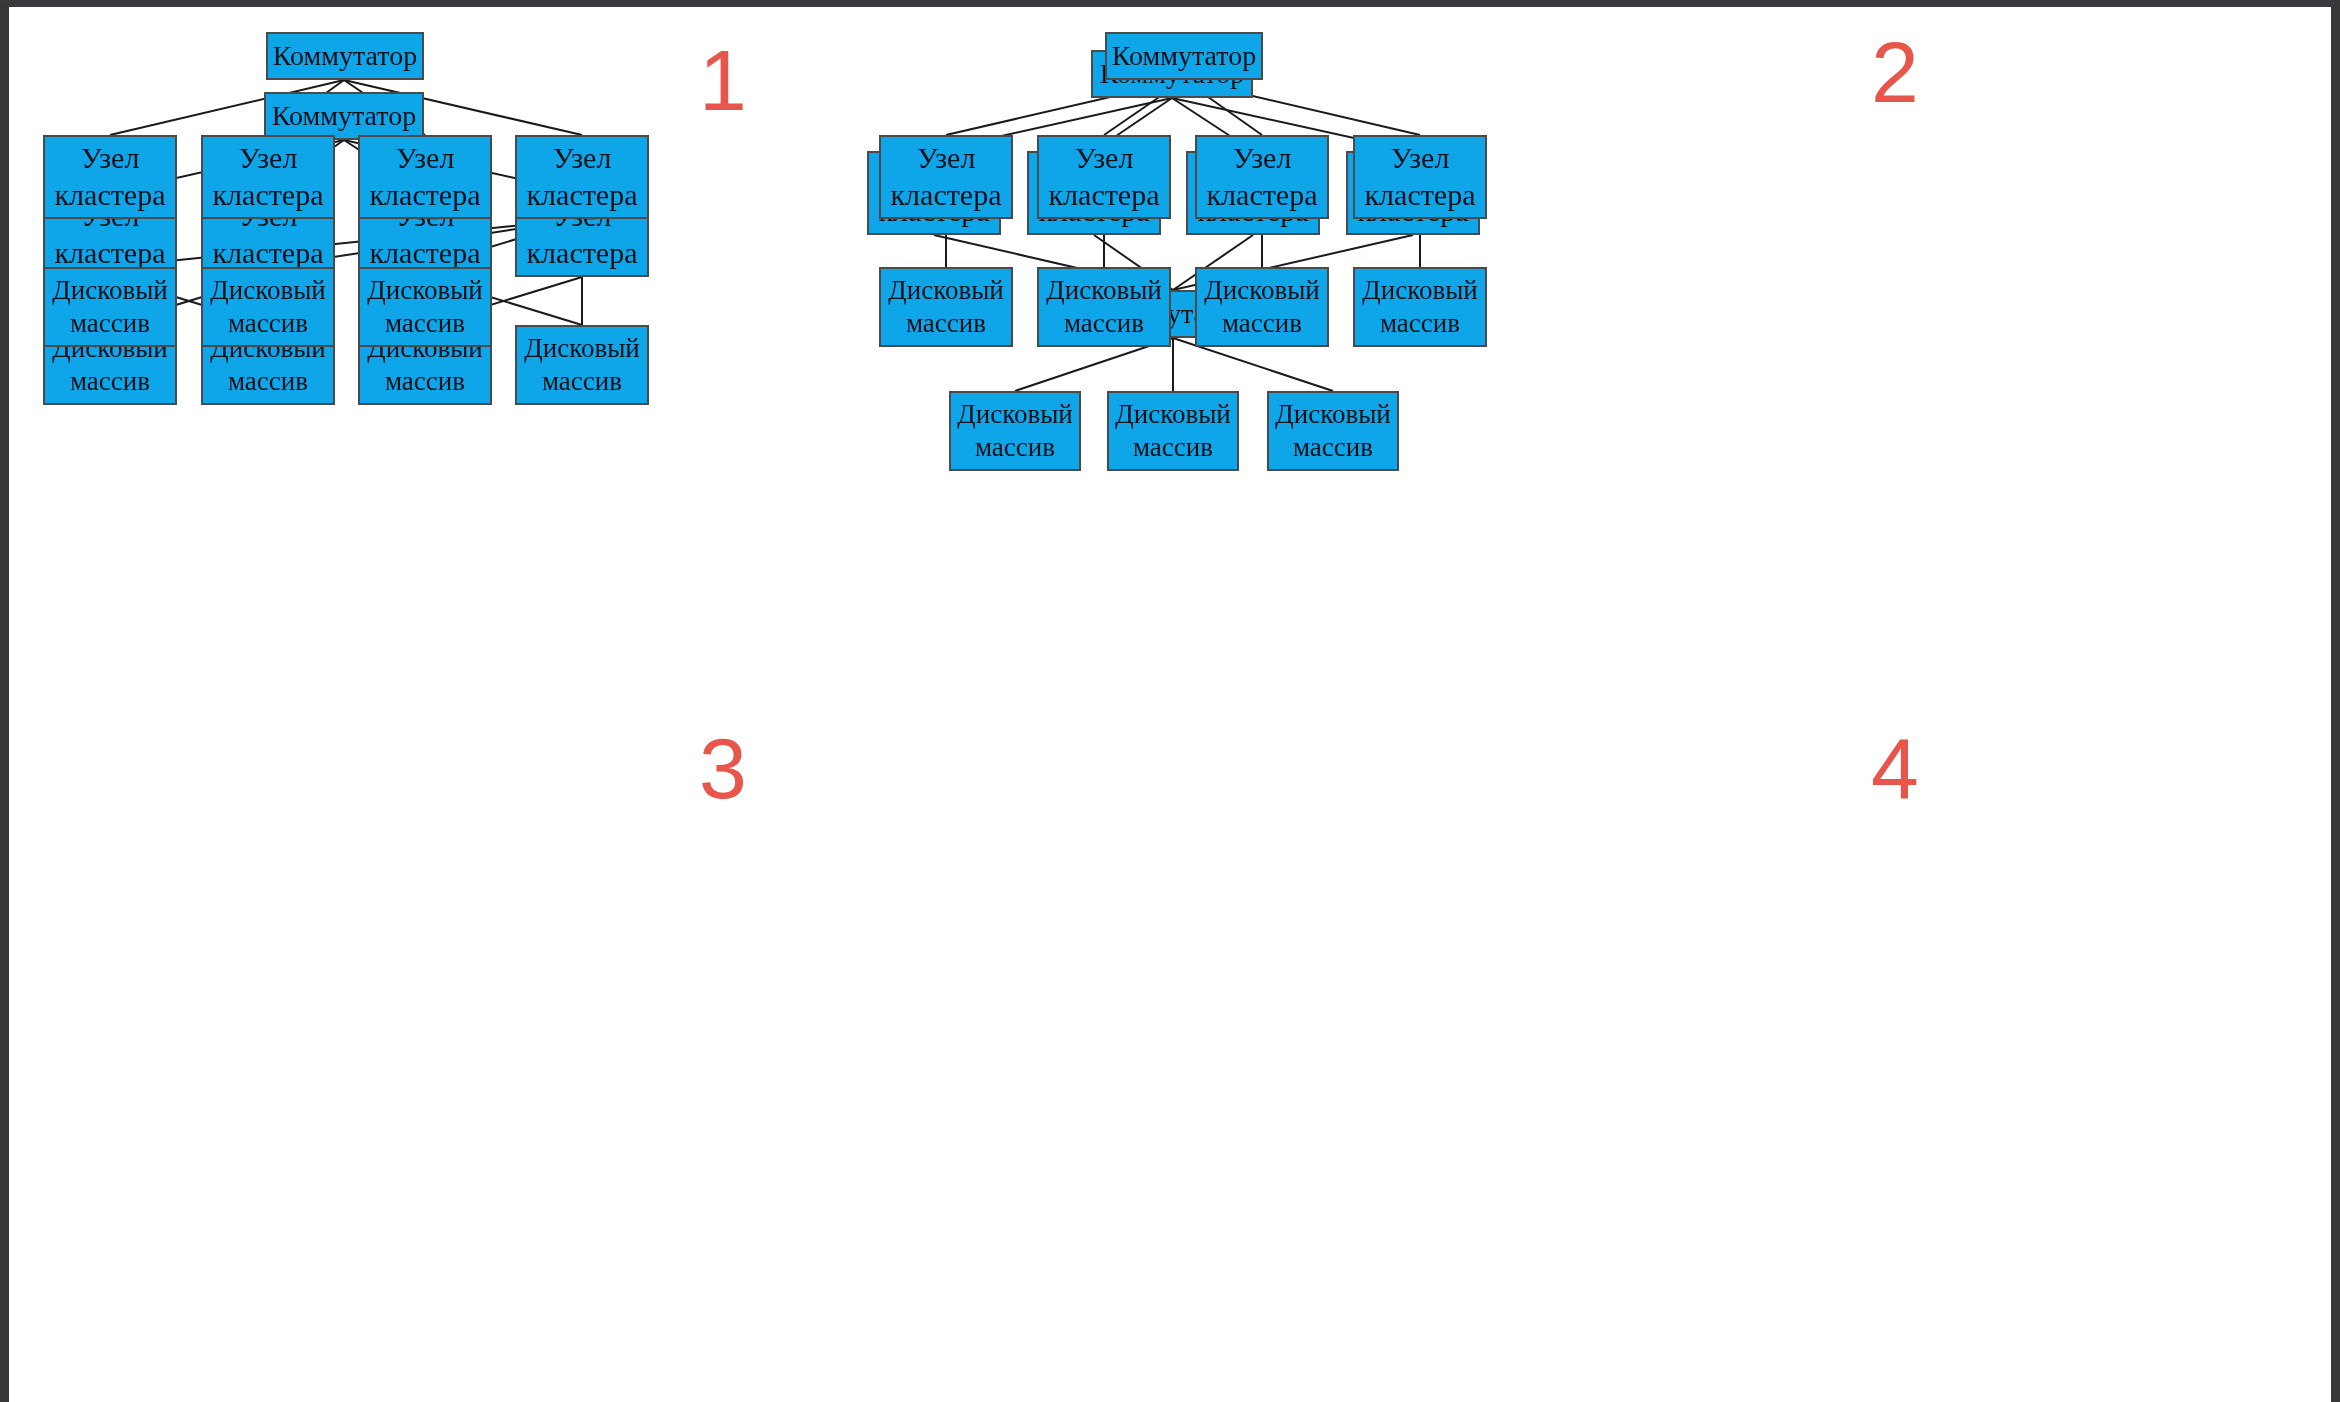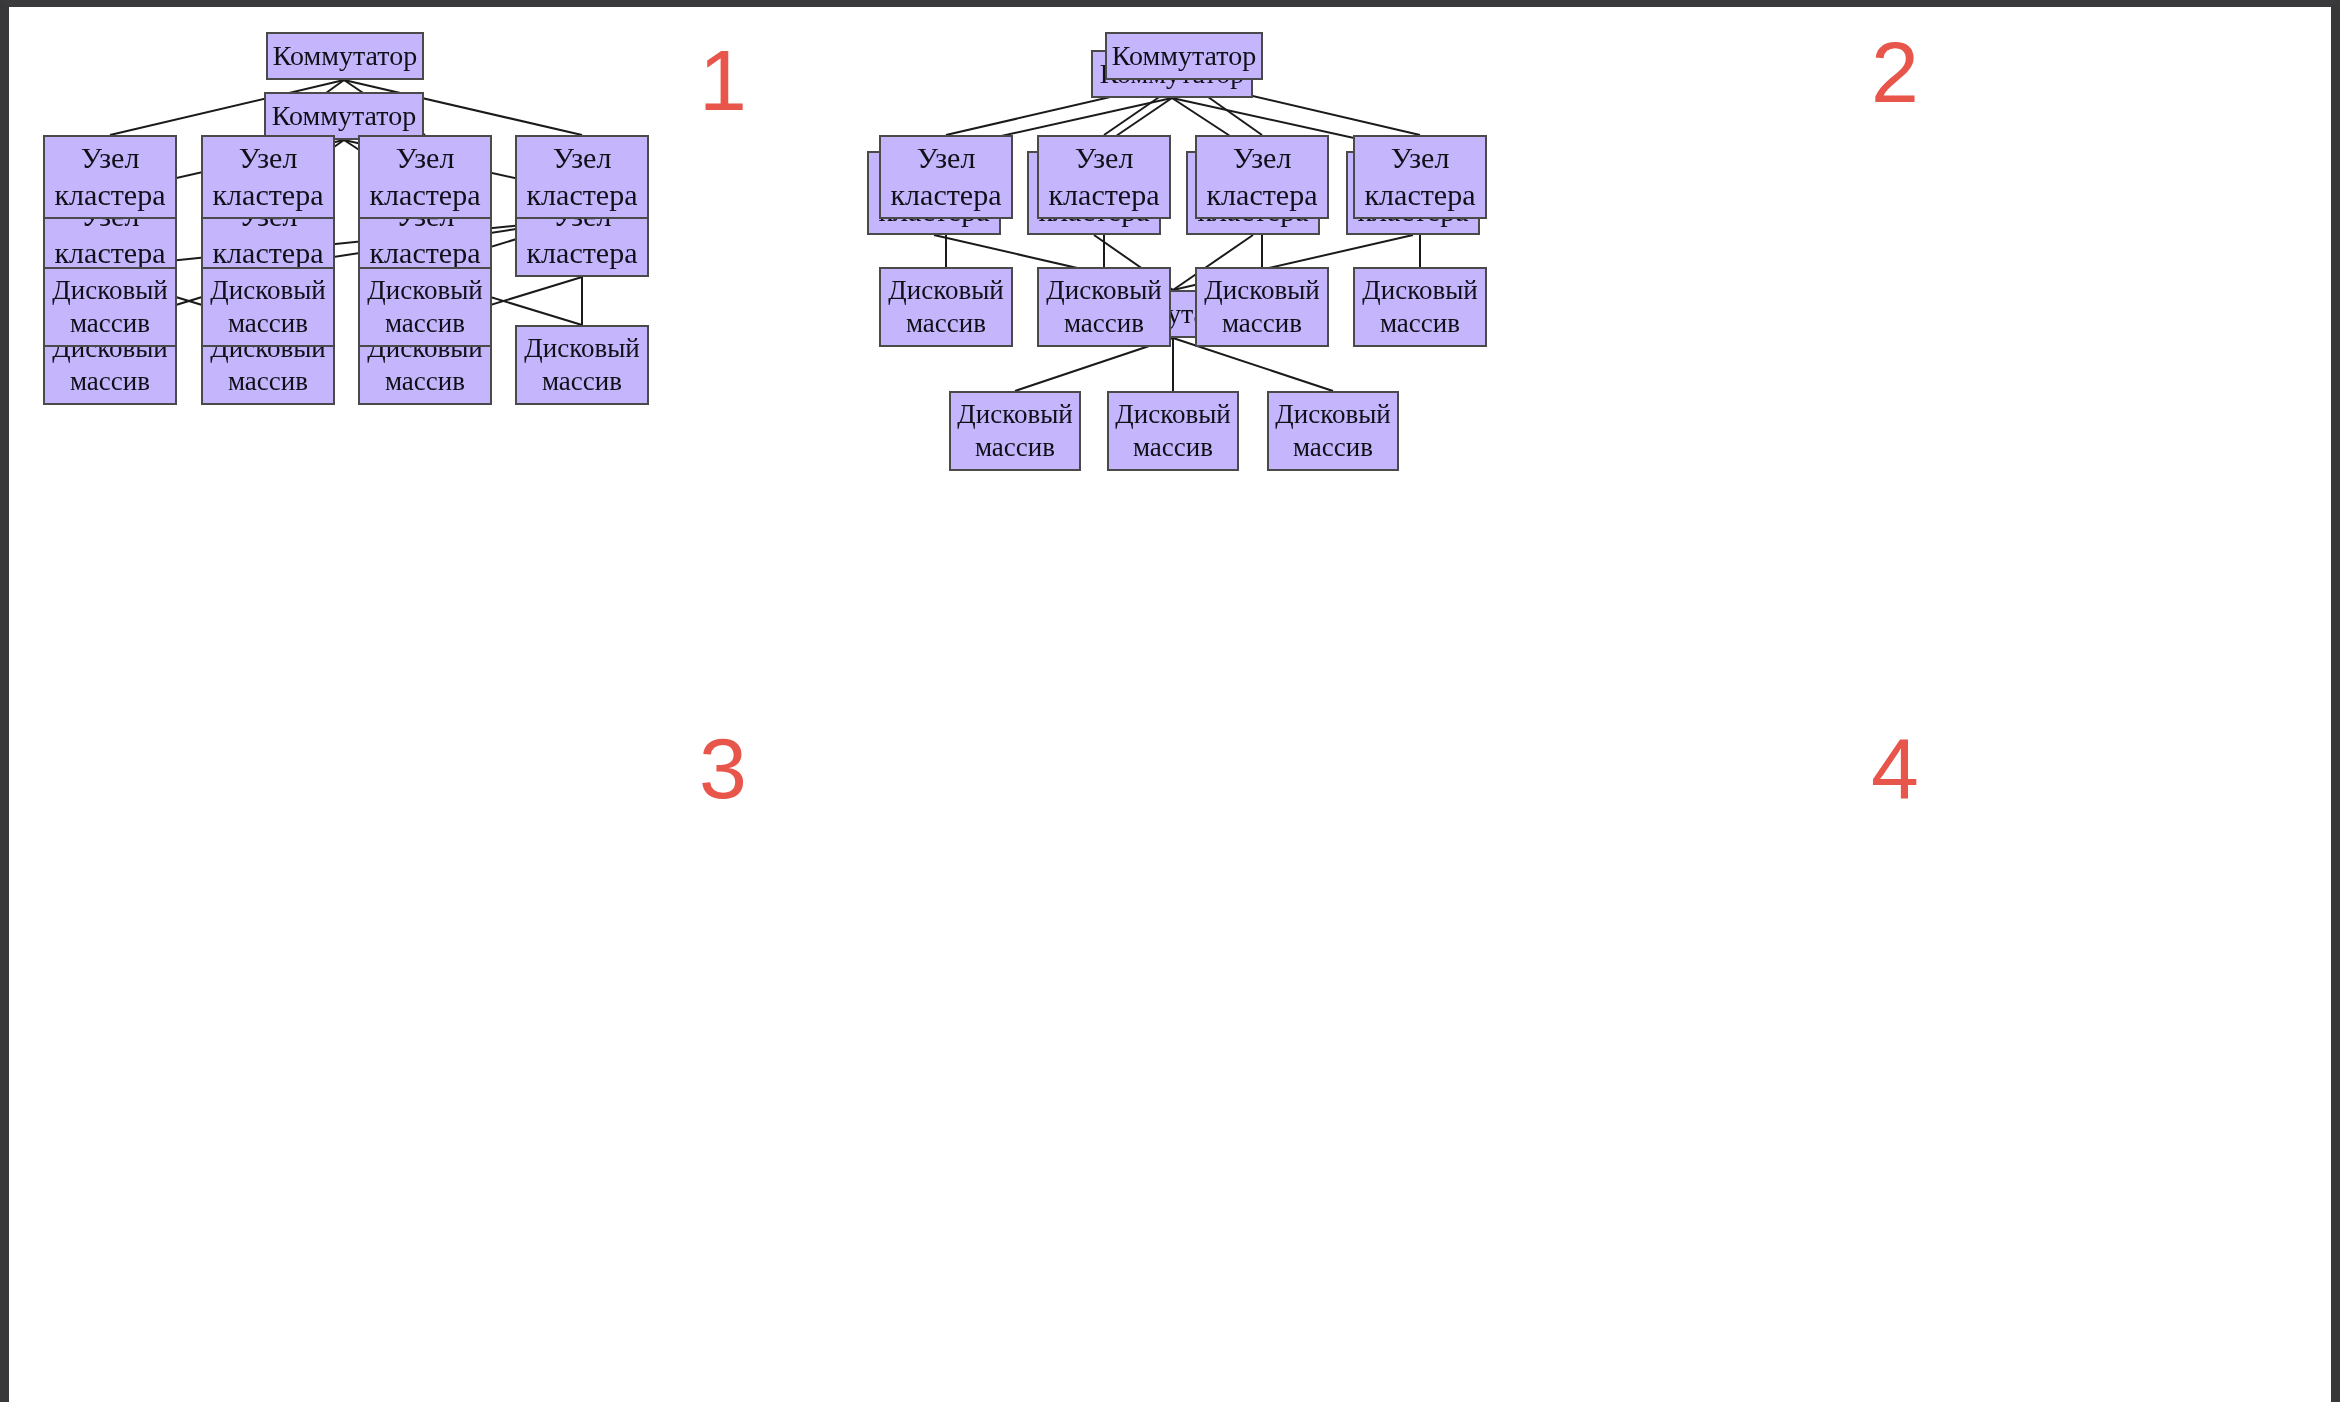--- a/index.html
+++ b/index.html
@@ -44,21 +44,21 @@
     width: 1160px;
     height: 690px;
     overflow: visible;
   }
 
   
   .node-box {
     position: absolute;
     box-sizing: border-box;
     border: 2px solid #4a4a4a;
-    background: #c4b5fd;
+    background: #0ea5e9;
     display: flex;
     flex-direction: column;
     align-items: center;
     justify-content: center;
     color: #101018;
     line-height: 1.22;
     text-align: center;
     z-index: 3;
   }
   .node-box .ln { display: block; white-space: nowrap; }

